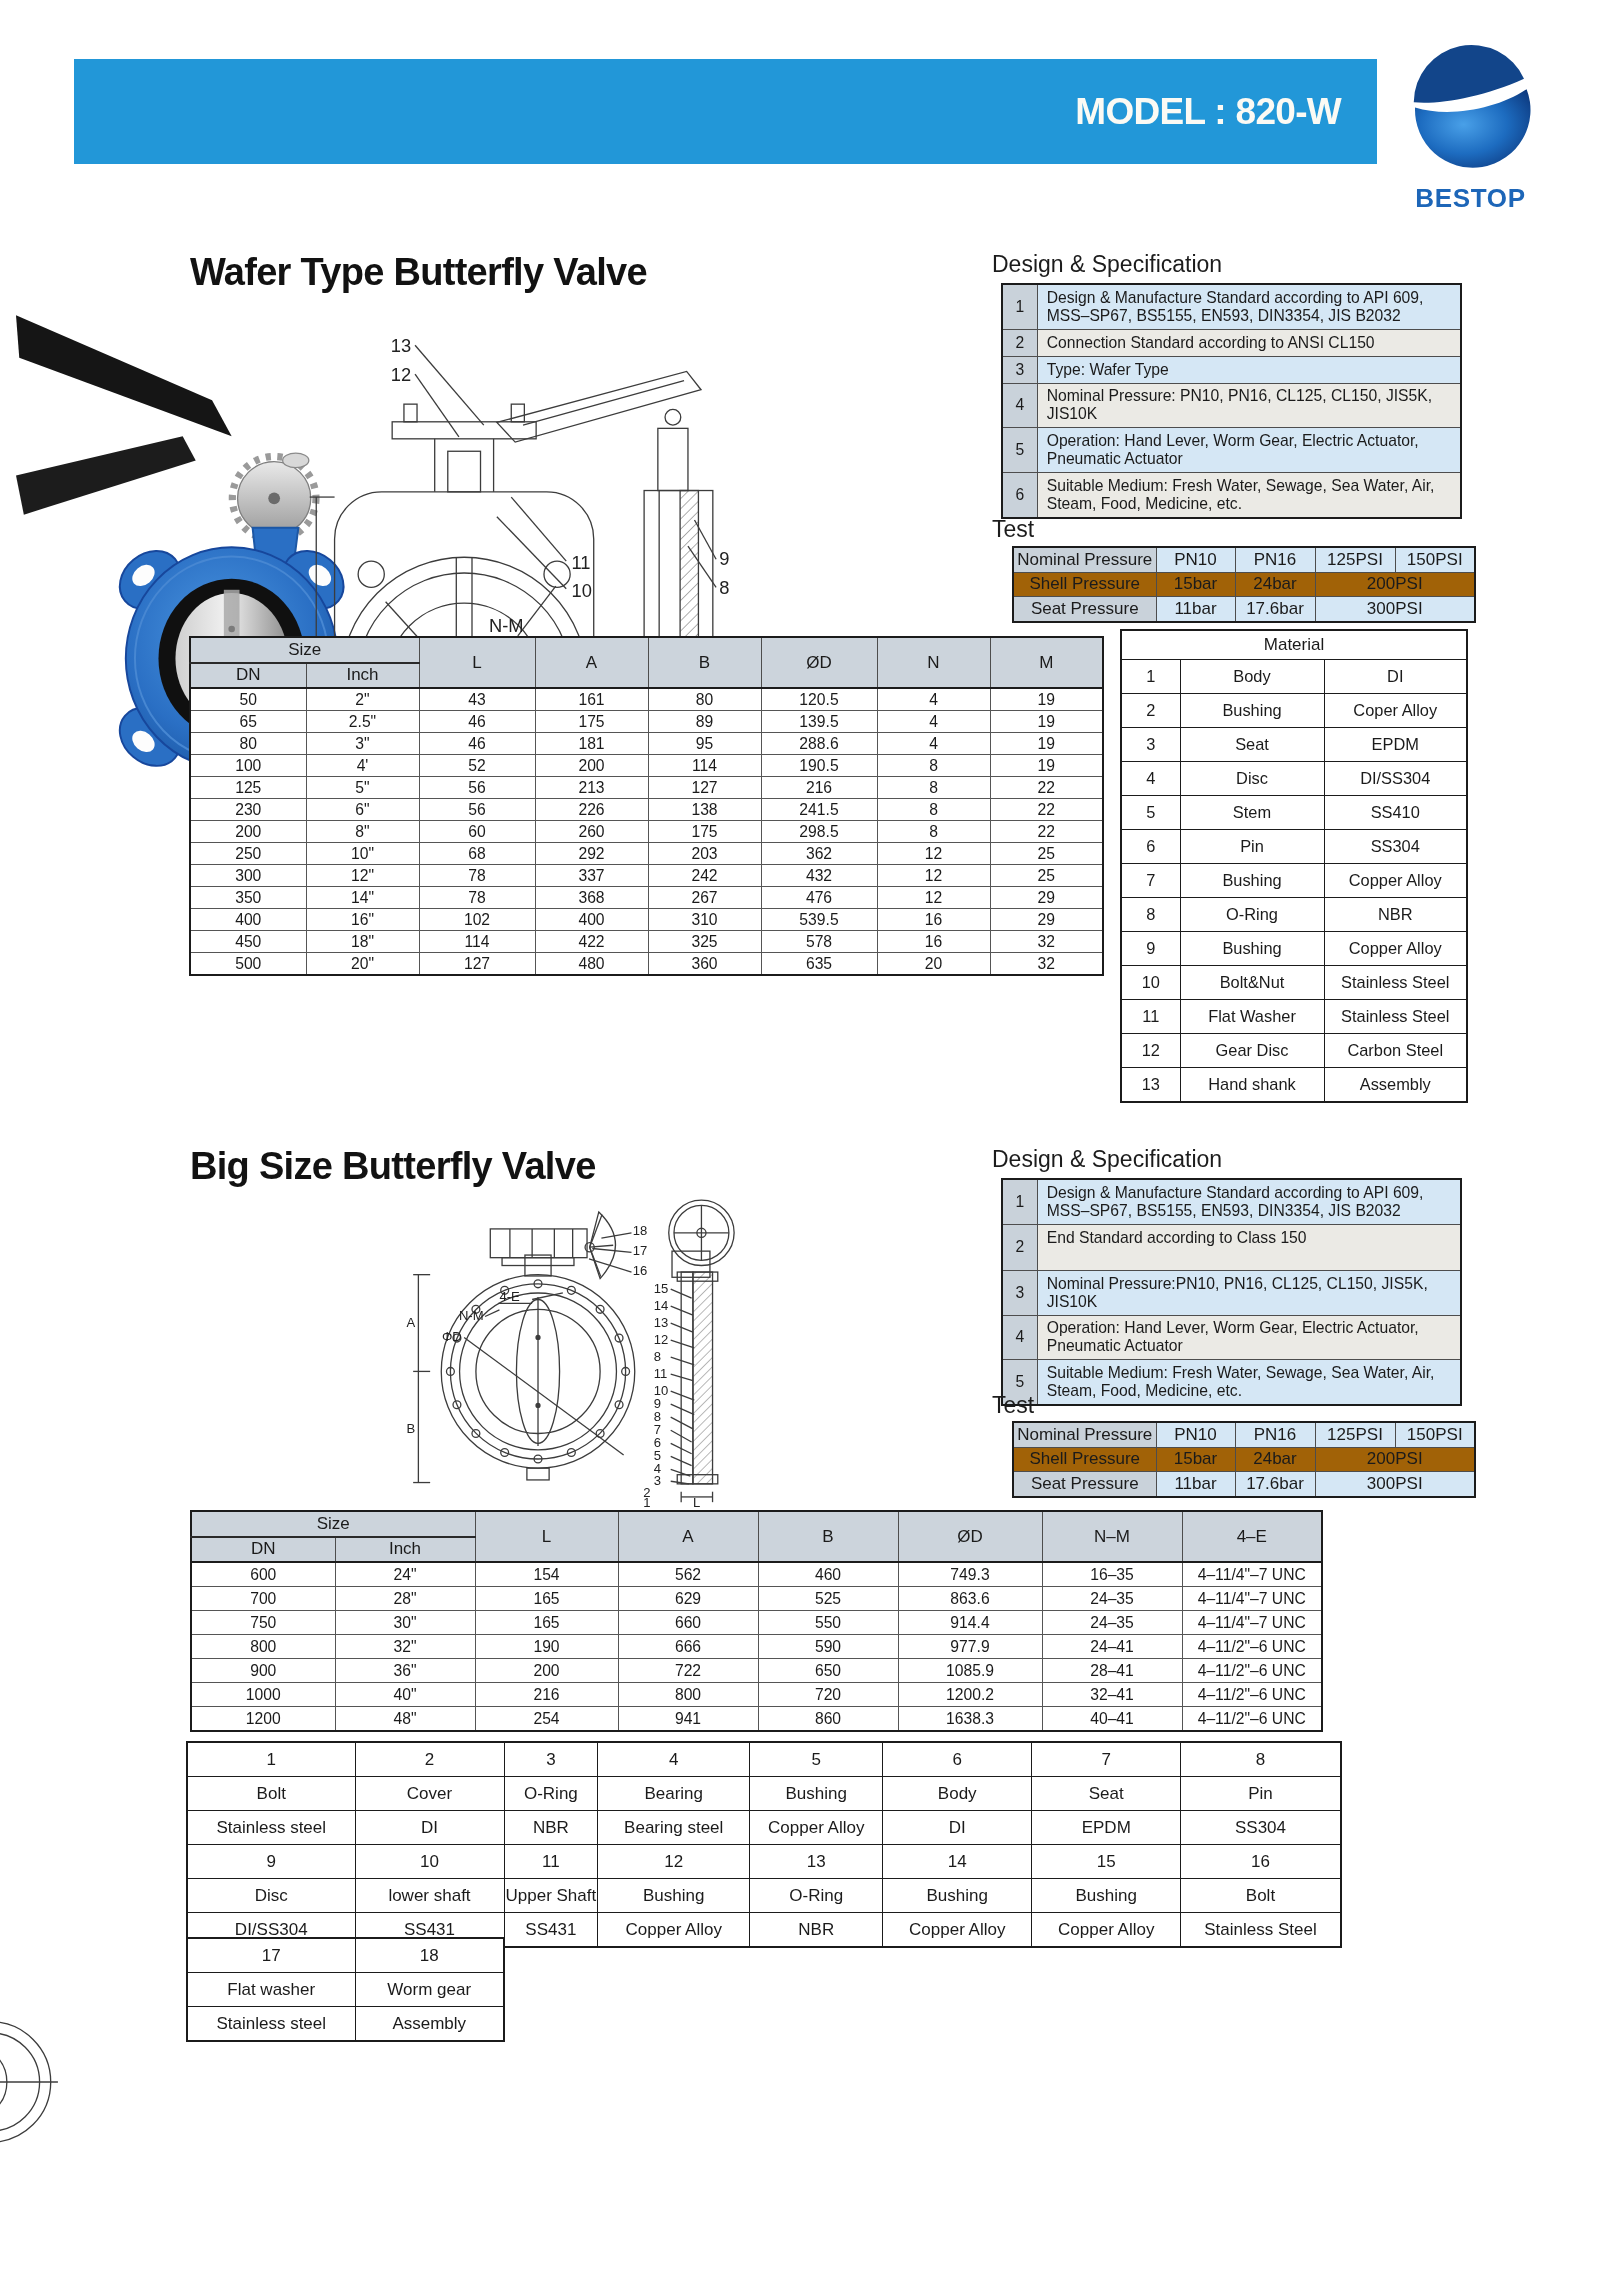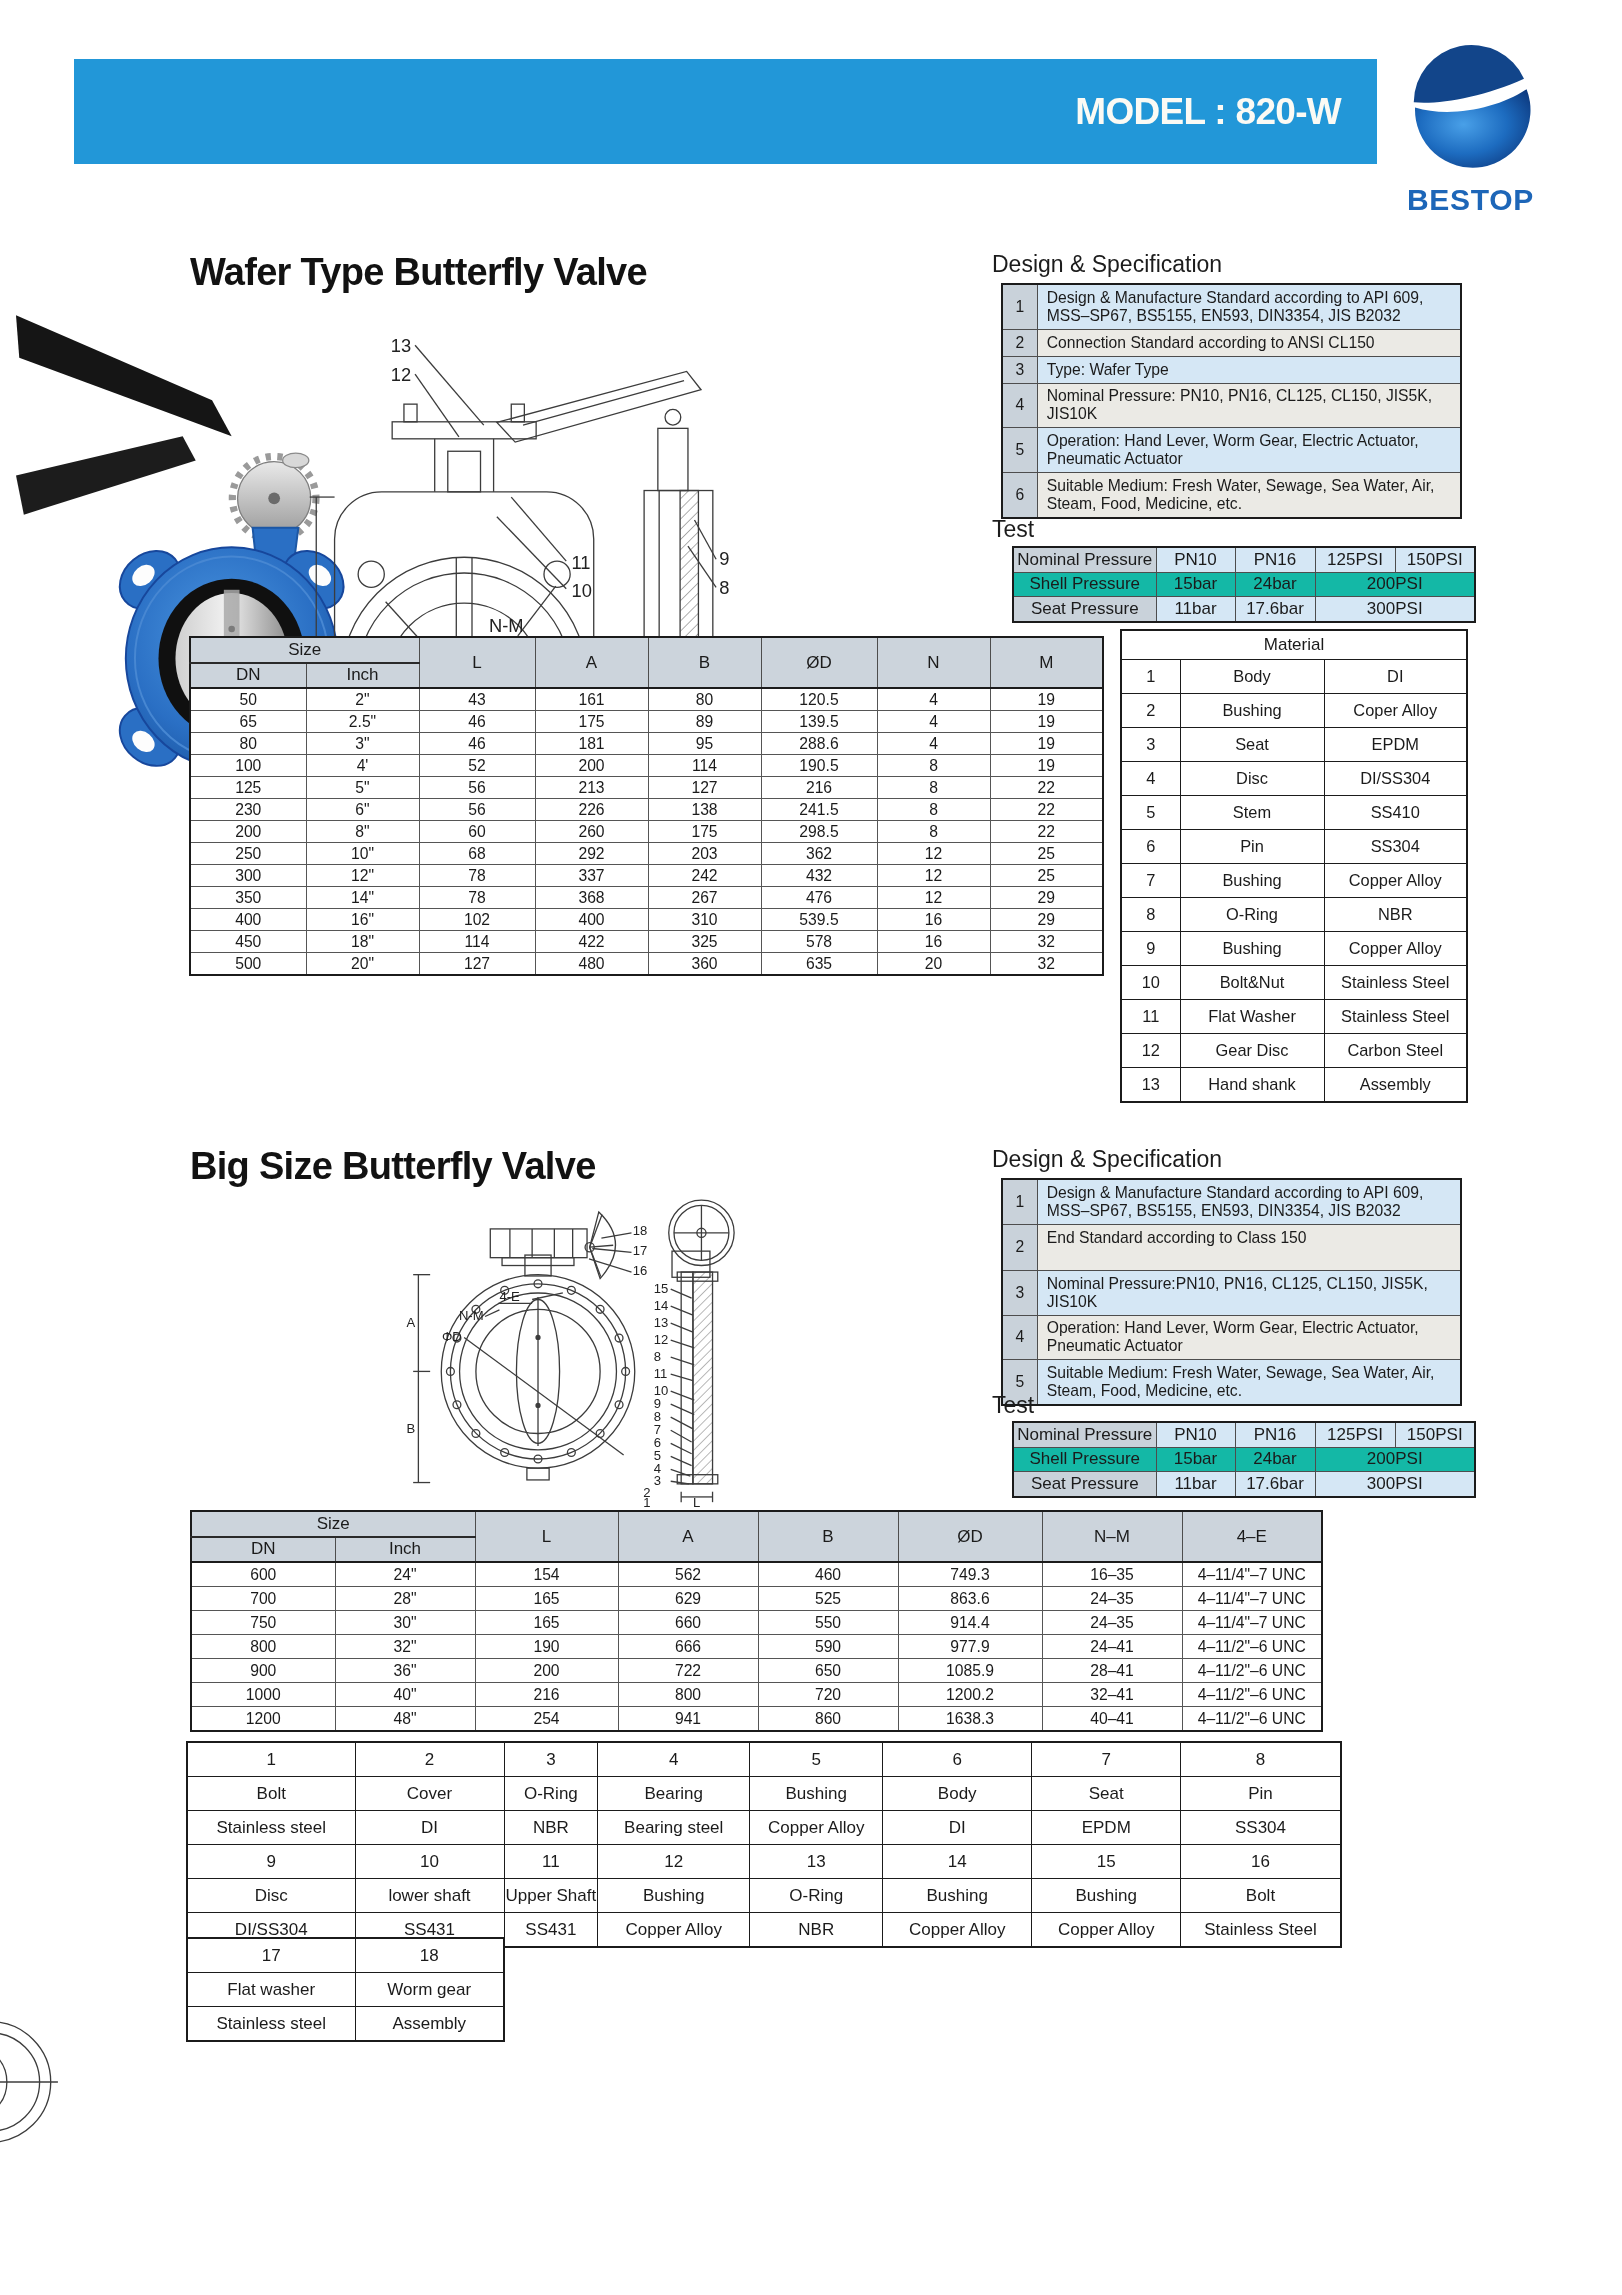--- a/index.html
+++ b/index.html
@@ -8,39 +8,39 @@
     font-family:"Liberation Sans", sans-serif;color:#1b1b1b;
   }
   .abs{position:absolute;}
   
   .topbar{left:74px;top:59px;width:1303px;height:105px;background:#2297d8;}
   .model-label{
     position:absolute;right:36px;top:0;height:96px;line-height:105px;
     color:#fbfaf4;font-size:37px;font-weight:bold;letter-spacing:-0.7px;
   }
   .brand-text{left:1392px;top:183px;width:157px;text-align:center;
-    font-size:30px;font-weight:bold;color:#1d66b8;letter-spacing:0.7px;}
+    font-size:26px;font-weight:bold;color:#1d66b8;letter-spacing:0.7px;}
   
   .page-title{font-size:38px;font-weight:bold;color:#121212;letter-spacing:-0.7px;white-space:nowrap;}
   .sec-heading{font-size:23px;color:#1c1c1c;white-space:nowrap;}
   
   table{border-collapse:collapse;table-layout:fixed;}
   td,th{overflow:hidden;}
   
   .spec-table{width:461px;border:2px solid #1b1b1b;}
   .spec-table td{border:1.3px solid #4d4d4d;font-size:15.7px;line-height:1.15;
     padding:3.9px 5.2px 3.9px 9.2px;vertical-align:middle;}
   .spec-table td:first-child{width:35px;background:#c9d2da;text-align:center;padding:3.9px 0;}
   .spec-table tr:nth-child(odd) td+td{background:#d5e7f5;}
   .spec-table tr:nth-child(even) td+td{background:#ebeae5;}
   .spec2 tr:nth-child(2) td+td{height:37px;vertical-align:top;}
   
   .test-table{width:461px;border:2px solid #1b1b1b;margin-left:11px;}
   .test-table td{border:1.3px solid #4d4d4d;font-size:17px;text-align:center;height:21.6px;background:#d5e7f5;}
-  .test-table tr:nth-child(2) td{background:#14b8a6;}
+  .test-table tr:nth-child(2) td{background:#a16207;}
   .test-table td:first-child{background:#c9d2da;}
   
   .size-table{border:2px solid #1b1b1b;}
   .size-table th{background:#ccd4dc;font-weight:normal;font-size:17px;border:1.3px solid #4d4d4d;height:21.6px;}
   .size-table th.group{border-bottom:2px solid #2a2a2a;}
   .size-table thead{border-bottom:2px solid #1b1b1b;padding-left:24px;}
   .size-table td{background:#fff;font-size:15.7px;text-align:center;border:1.2px solid #555;height:19px;white-space:nowrap;}
   .bigsize td{height:21px;}
   
   .mat-table{width:346px;border:2px solid #1b1b1b;}

